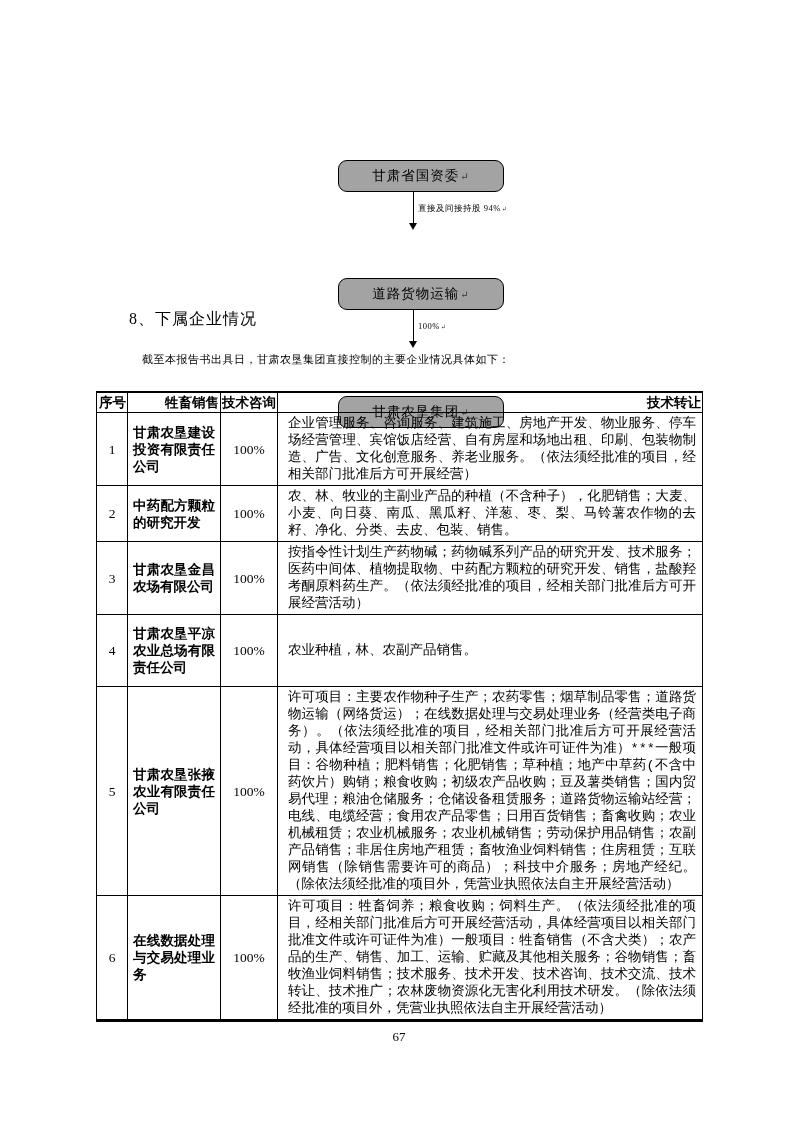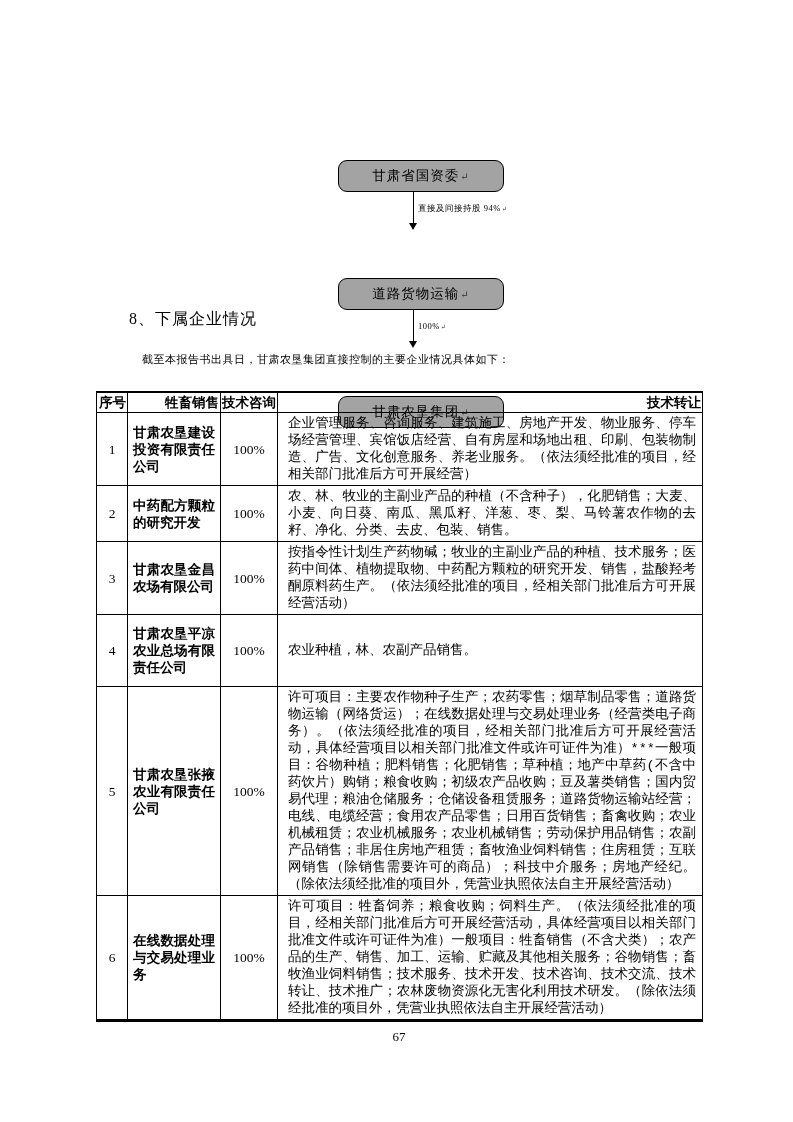--- a/index.html
+++ b/index.html
@@ -196,21 +196,21 @@
       <tr>
         <td class="cell-no">2</td>
         <td class="cell-name">中药配方颗粒的研究开发</td>
         <td class="cell-ratio">100%</td>
         <td class="cell-scope">农、林、牧业的主副业产品的种植（不含种子），化肥销售；大麦、小麦、向日葵、南瓜、黑瓜籽、洋葱、枣、梨、马铃薯农作物的去籽、净化、分类、去皮、包装、销售。</td>
       </tr>
       <tr>
         <td class="cell-no">3</td>
         <td class="cell-name">甘肃农垦金昌农场有限公司</td>
         <td class="cell-ratio">100%</td>
-        <td class="cell-scope">按指令性计划生产药物碱；牧业的主副业产品的种植、技术服务；医药中间体、植物提取物、中药配方颗粒的研究开发、销售，盐酸羟考酮原料药生产。（依法须经批准的项目，经相关部门批准后方可开展经营活动）</td>
+        <td class="cell-scope">按指令性计划生产药物碱；药物碱系列产品的研究开发、技术服务；医药中间体、植物提取物、中药配方颗粒的研究开发、销售，盐酸羟考酮原料药生产。（依法须经批准的项目，经相关部门批准后方可开展经营活动）</td>
       </tr>
       <tr>
         <td class="cell-no">4</td>
         <td class="cell-name">甘肃农垦平凉农业总场有限责任公司</td>
         <td class="cell-ratio">100%</td>
         <td class="cell-scope">农业种植，林、农副产品销售。</td>
       </tr>
       <tr>
         <td class="cell-no">5</td>
         <td class="cell-name">甘肃农垦张掖农业有限责任公司</td>

